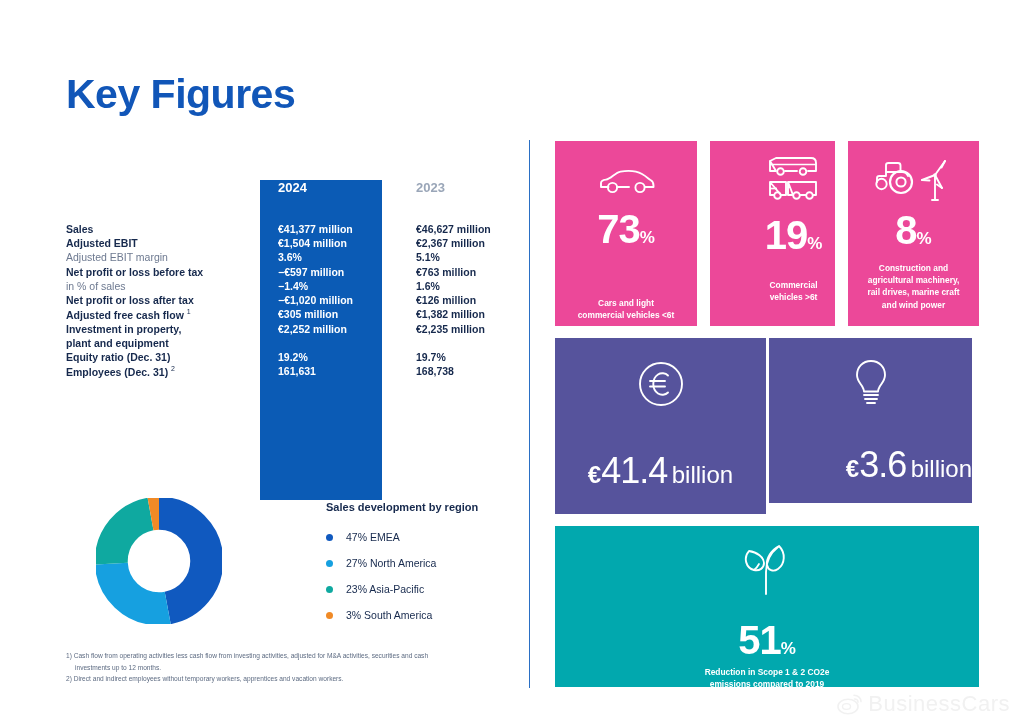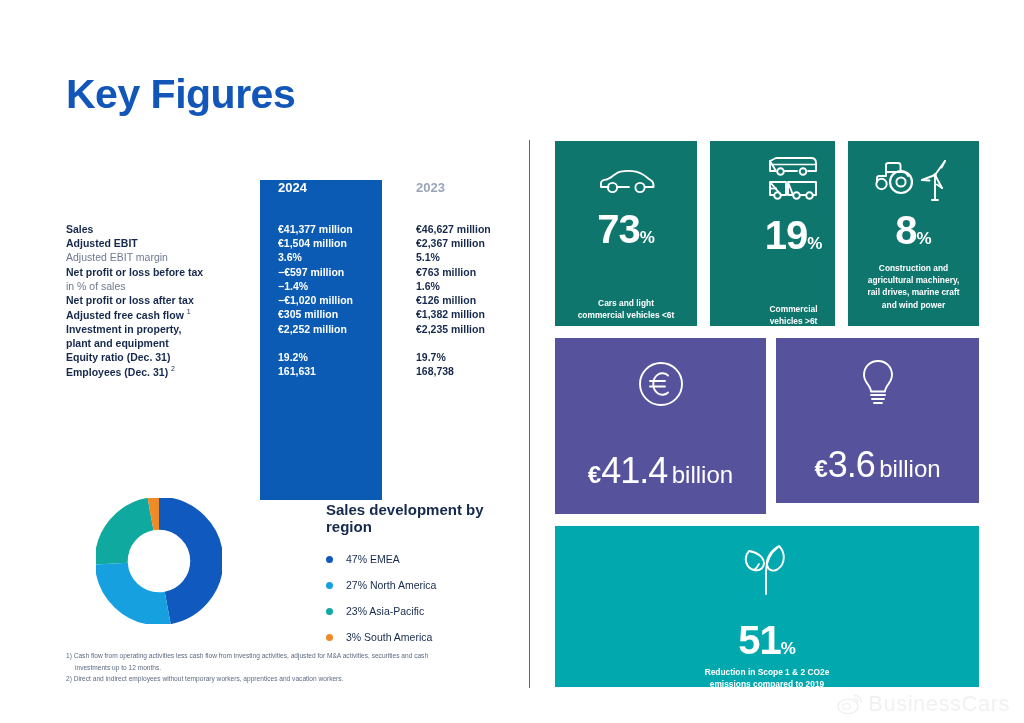--- a/index.html
+++ b/index.html
@@ -42,46 +42,46 @@
   .lbl{font-size:10.5px;font-weight:bold;color:#16294d;line-height:1.35;}
   .sub{font-size:10.5px;font-weight:normal;color:#6d7990;line-height:1.35;}
   .v24{font-size:10.5px;font-weight:bold;color:#ffffff;line-height:1.35;padding-left:18px;}
   .v23{font-size:10.5px;font-weight:bold;color:#16294d;line-height:1.35;padding-left:16px;}
   sup{font-size:7px;font-weight:normal;}
 
   
   .donut-block{position:absolute;left:66px;top:498px;width:450px;height:135px;}
   .donut{position:absolute;left:30px;top:0;width:126px;height:126px;}
   .legend{position:absolute;left:260px;top:3px;}
-  .legend-title{font-size:15px;font-weight:bold;color:#16294d;margin-bottom:11px;}
+  .legend-title{font-size:11px;font-weight:bold;color:#16294d;margin-bottom:11px;}
   .legend-item{display:flex;align-items:center;height:26px;}
   .dot{width:7px;height:7px;border-radius:50%;margin-right:13px;flex:0 0 auto;}
   .legend-text{font-size:10.5px;color:#16294d;}
 
   
   .notes{position:absolute;left:66px;top:650px;width:452px;
     font-size:6.6px;color:#5d6b82;line-height:1.75;}
   .notes p{margin:0;}
   .notes .ind{padding-left:9px;}
 
   
   .divider{position:absolute;left:529px;top:140px;width:1px;height:548px;background:#2a6fc4;}
 
   
   .right{position:absolute;left:555px;top:141px;width:424px;}
   .card{position:absolute;box-sizing:border-box;color:#fff;text-align:center;}
-  .blue{background:#0f766e;}
+  .blue{background:#ec4899;}
   .purple{background:#56539c;}
   .teal{background:#01a8ae;}
 
   .c1{left:0;top:0;width:142px;height:185px;}
   .c2{left:155px;top:0;width:125px;height:185px;padding-left:42px;}
   .c3{left:293px;top:0;width:131px;height:185px;}
   .c4{left:0;top:197px;width:211px;height:176px;}
-  .c5{left:221px;top:197px;width:203px;height:165px;}
+  .c5{left:214px;top:197px;width:203px;height:165px;text-align:right;}
   .c6{left:0;top:385px;width:424px;height:161px;}
 
   .icon{display:block;margin:0 auto;}
   .bignum{font-weight:bold;line-height:1;letter-spacing:-1px;}
   .pct-lg{font-size:40px;}
   .pct-sm{font-size:17px;font-weight:bold;letter-spacing:0;}
   .caption{font-size:8.4px;font-weight:bold;line-height:1.45;}
   .eur-sym{font-size:24px;font-weight:bold;}
   .eur-num{font-size:36px;font-weight:normal;letter-spacing:-1px;}
   .eur-unit{font-size:24px;font-weight:normal;}
@@ -288,21 +288,21 @@
           <path d="M3 31.5 L10 31.5" stroke="#fff" stroke-width="1.7"></path>
           <path d="M21 25 L49 25 L49 38 L46 38 M39 38 L33 38 M26 38 L21 38 L21 25 Z" fill="none" stroke="#fff" stroke-width="1.9" stroke-linejoin="round"></path>
           <circle cx="10.5" cy="38.5" r="3.3" fill="none" stroke="#fff" stroke-width="1.9"></circle>
           <circle cx="29.5" cy="38.5" r="3.3" fill="none" stroke="#fff" stroke-width="1.9"></circle>
           <circle cx="42.5" cy="38.5" r="3.3" fill="none" stroke="#fff" stroke-width="1.9"></circle>
         </svg>
       </div>
       <div class="bignum" style="margin-top:10px">
         <span class="pct-lg">19</span><span class="pct-sm">%</span>
       </div>
-      <div class="caption" style="margin-top:48px">
+      <div class="caption" style="margin-top:24px">
         <div>Commercial</div>
         <div>vehicles &gt;6t</div>
       </div>
     </div>
 
     <div class="card blue c3">
       <div style="padding-top:17px">
         <svg class="icon" width="84" height="44" viewBox="0 0 84 44">
 
           <path d="M14 14 L14 7 C14 5.5 15 5 16.5 5 L26 5 C27.5 5 28.5 6 28.5 7.5 L28.5 14" fill="none" stroke="#fff" stroke-width="1.9" stroke-linejoin="round"></path>

